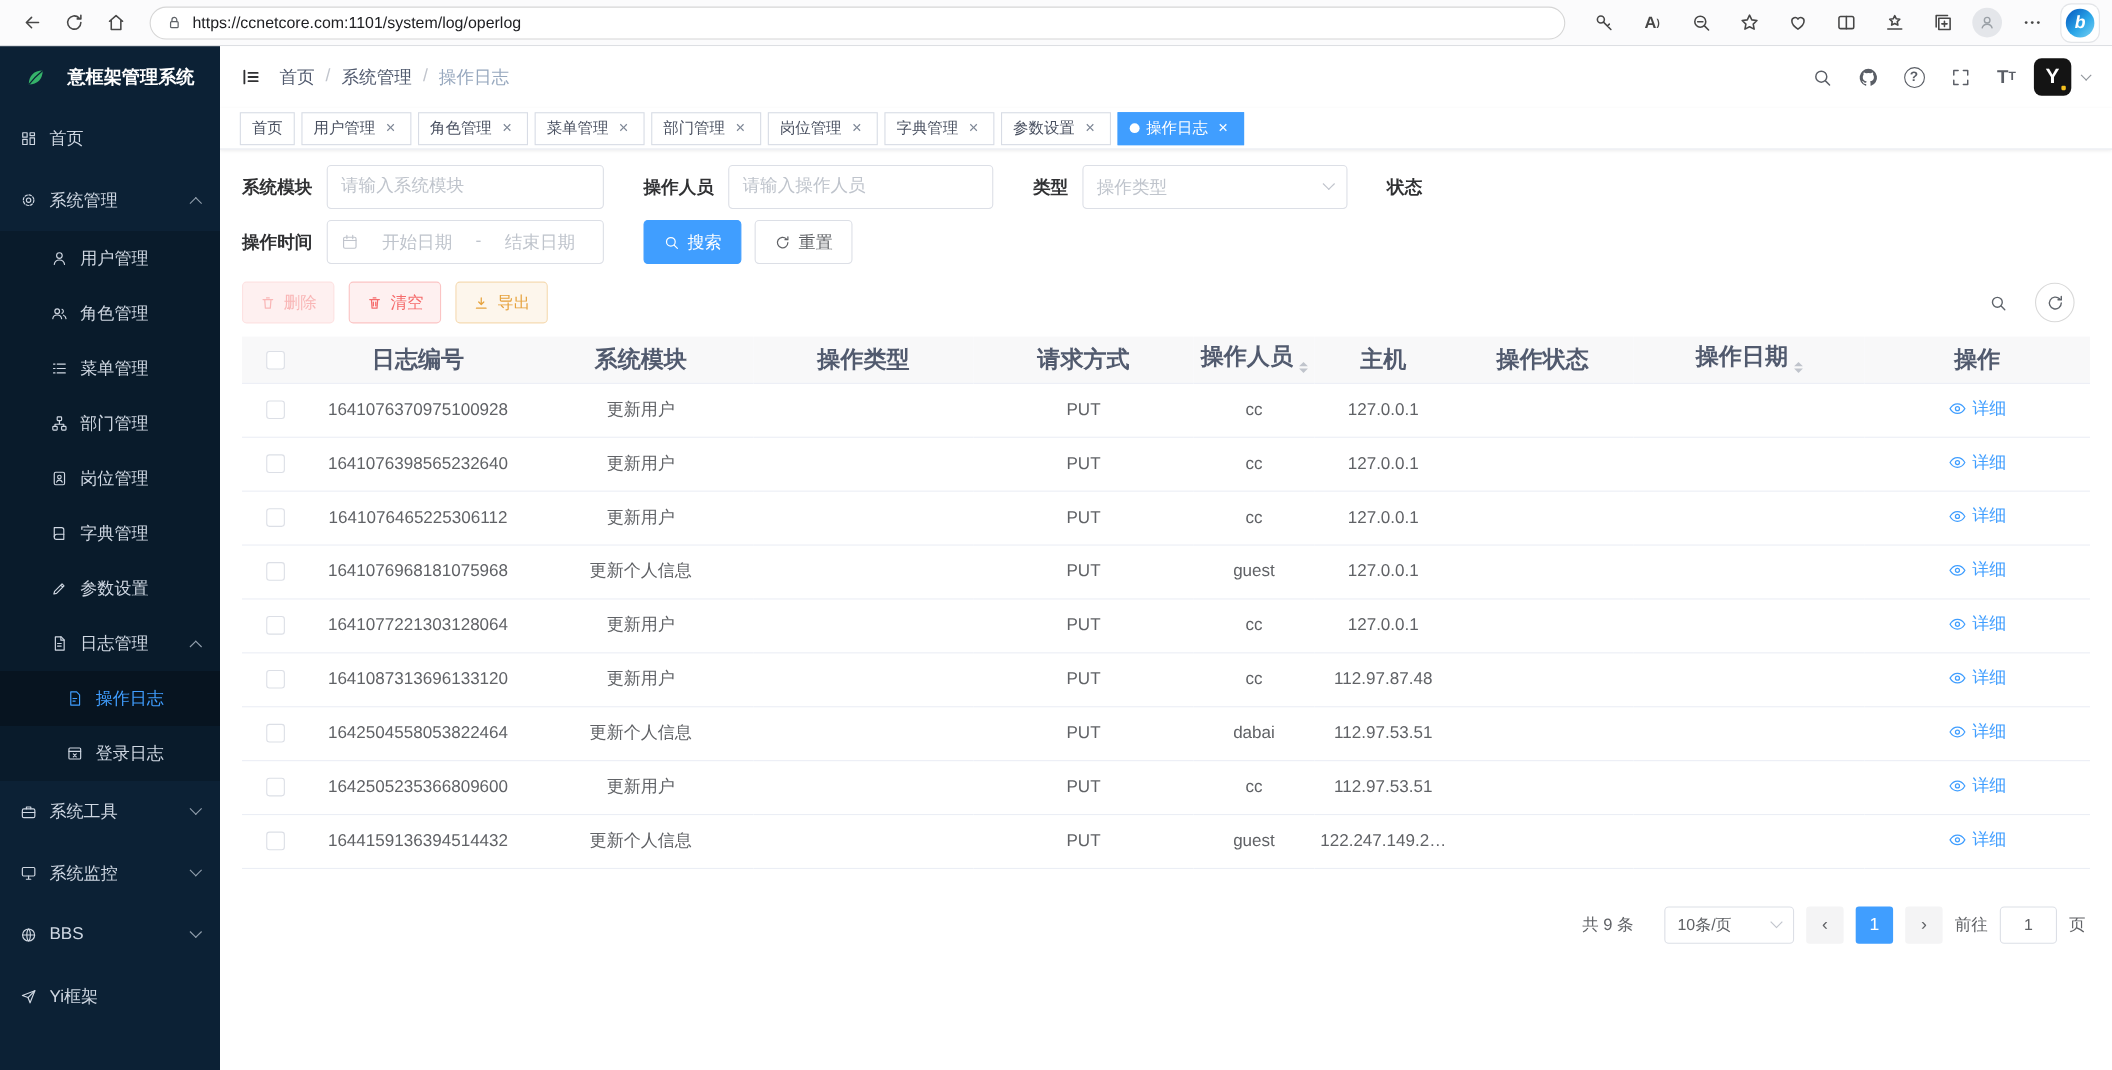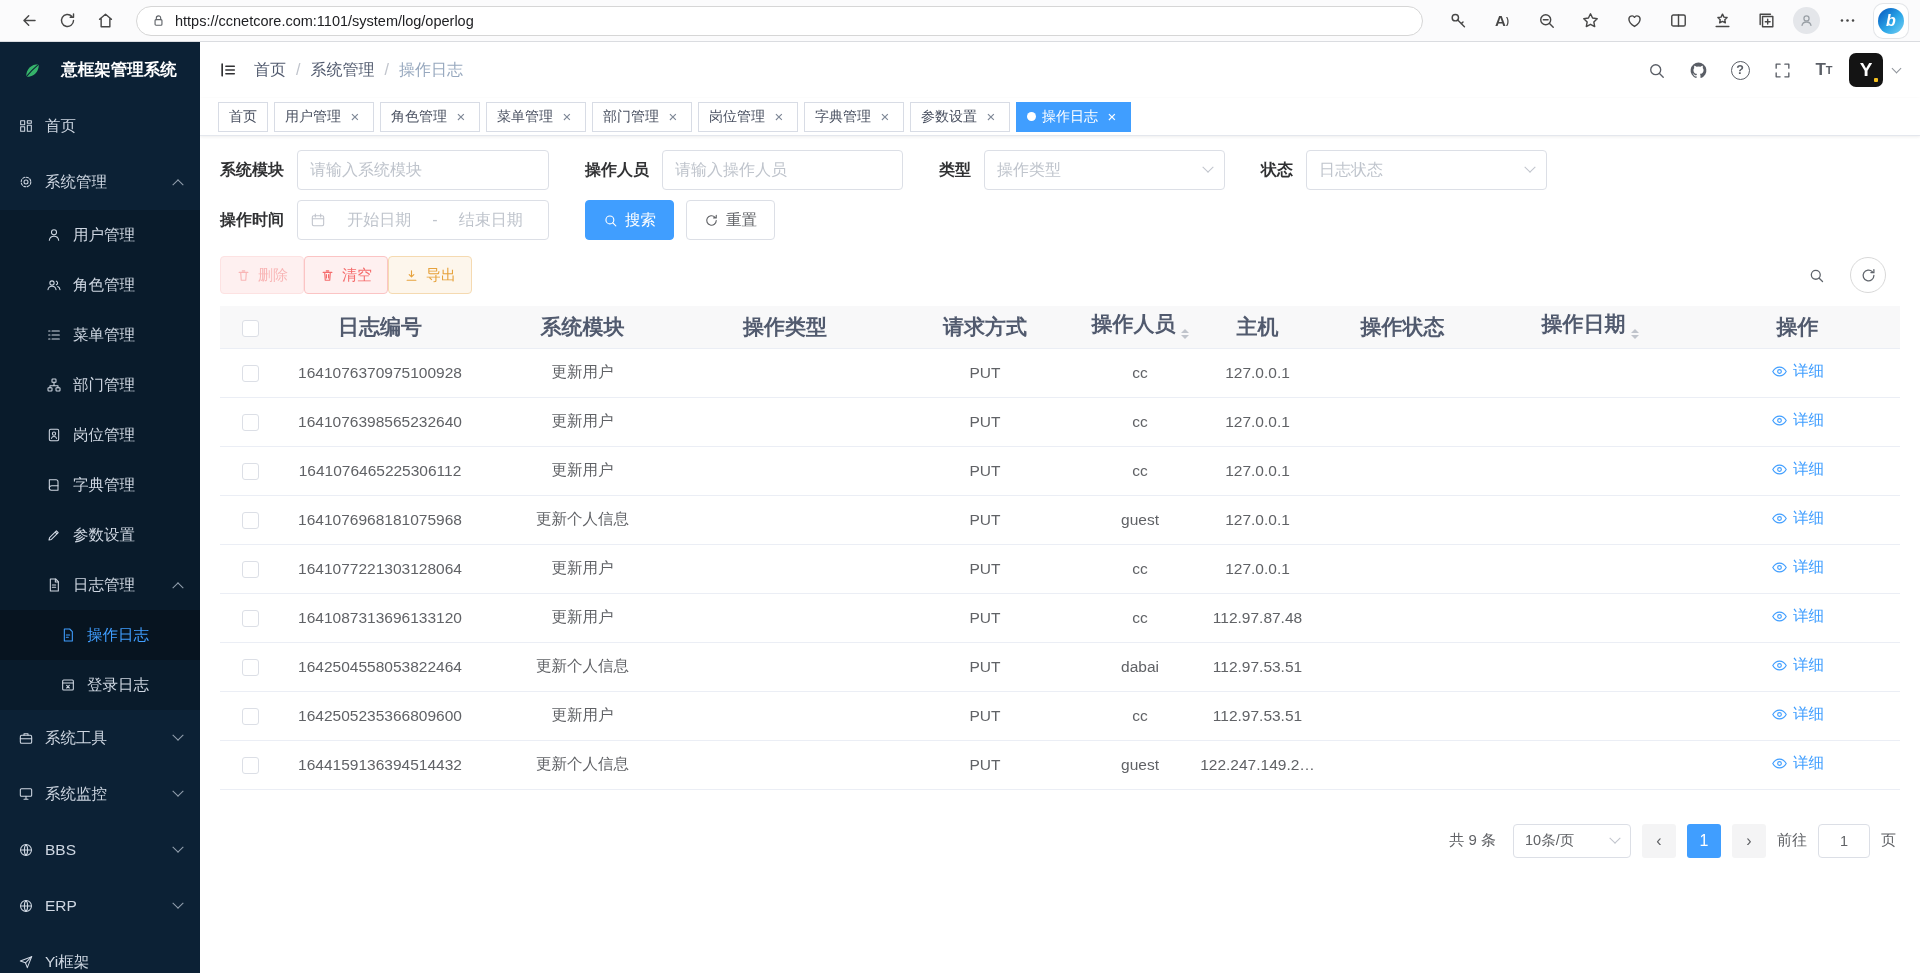--- a/index.html
+++ b/index.html
@@ -71,39 +71,39 @@
 .drange{gap:8px;cursor:pointer}
 .drange .seg{flex:1;text-align:center}
 .drange svg{width:16px;height:16px;stroke:#c0c4cc;fill:none;stroke-width:1.6;stroke-linecap:round}
 .btn{height:40px;border-radius:4px;border:1px solid #dcdfe6;background:#fff;color:#606266;font-size:15.5px;display:inline-flex;align-items:center;gap:7px;padding:0 17px;cursor:pointer;font-family:inherit}
 .btn svg{width:15px;height:15px;stroke:currentColor;fill:none;stroke-width:1.8;stroke-linecap:round;stroke-linejoin:round}
 .btn.primary{background:#409eff;border-color:#409eff;color:#fff}
 .btn.sm{height:38px;padding:0 15px;font-size:15px}
 .btn.danger{background:#fef0f0;border-color:#fbc4c4;color:#f56c6c}
 .btn.danger.disabled{border-color:#fde2e2;color:#f9b6b6;cursor:not-allowed}
 .btn.warning{background:#fdf6ec;border-color:#f5dab1;color:#e6a23c}
-.toolbar{display:flex;align-items:center;margin:16px 0 12px}
+.toolbar{display:flex;align-items:center;gap:13px;margin:16px 0 12px}
 .tool-right{margin-left:auto;display:flex;gap:16px;align-items:center;padding-right:14px}
 .circle-btn{width:36px;height:36px;border-radius:50%;border:1px solid transparent;display:flex;align-items:center;justify-content:center;color:#5f646b;background:#fff;cursor:pointer}
 .circle-btn.bordered{border-color:#d9d9d9}
 .circle-btn svg{width:17px;height:17px;stroke:currentColor;fill:none;stroke-width:1.8;stroke-linecap:round}
 
 table.grid{width:100%;border-collapse:collapse;table-layout:fixed}
 .grid th{background:#f8f8f9;color:#515a6e;font-weight:bold;font-size:21px;height:42px;border-bottom:1px solid #ebeef5;text-align:center;white-space:nowrap}
 .grid td{height:49px;border-bottom:1px solid #ebeef5;text-align:center;font-size:15.5px;color:#606266;white-space:nowrap;overflow:hidden;text-overflow:ellipsis}
 .sort{display:inline-flex;flex-direction:column;margin-left:5px;vertical-align:-2px}
 .sort i{width:0;height:0;border:4.5px solid transparent;display:block}
 .sort .su{border-bottom-color:#c0c4cc;margin-bottom:2px}
 .sort .sd{border-top-color:#c0c4cc}
 .cb{width:17px;height:17px;border:1px solid #dcdfe6;border-radius:3px;display:inline-block;background:#fff;cursor:pointer;vertical-align:middle}
 .detail{color:#409eff;display:inline-flex;align-items:center;gap:5px;cursor:pointer;text-decoration:none;font-size:15.5px}
 .detail svg{width:17px;height:17px;stroke:currentColor;fill:none;stroke-width:1.6;stroke-linecap:round;stroke-linejoin:round}
 
 .pager{display:flex;align-items:center;justify-content:flex-end;gap:11px;margin-top:34px;color:#606266;font-size:15px;padding-right:4px}
-.total{margin-right:6px}
+.total{margin-right:17px}
 .psize{width:118px;height:34px;border:1px solid #dcdfe6;border-radius:4px;display:flex;align-items:center;justify-content:space-between;padding:0 11px;cursor:pointer;font-size:14.5px}
 .pbtn{min-width:34px;height:34px;border:0;background:#f4f4f5;color:#606266;border-radius:3px;font-size:16px;cursor:pointer;display:inline-flex;align-items:center;justify-content:center;font-family:inherit}
 .pbtn.active{background:#409eff;color:#fff}
 .pinput{width:52px;height:34px;border:1px solid #dcdfe6;border-radius:4px;text-align:center;font:inherit;font-size:14.5px;color:#606266;outline:0}
 </style>
 </head>
 <body>
 
 <div class="chrome">
   <span class="cbtn">
@@ -305,28 +305,20 @@
       <div class="mi l1">
           <svg class="ic" viewBox="0 0 24 24">
             <circle cx="12" cy="12" r="8.2"></circle>
             <path d="M3.8 12h16.4M12 3.8c3.2 2.6 3.2 13.8 0 16.4-3.2-2.6-3.2-13.8 0-16.4z"></path>
           </svg>
           <span>BBS</span>
           <i class="chev"></i>
         </div>
       <div class="mi l1">
           <svg class="ic" viewBox="0 0 24 24">
-            <circle cx="12" cy="12" r="8.2"></circle>
-            <path d="M3.8 12h16.4M12 3.8c3.2 2.6 3.2 13.8 0 16.4-3.2-2.6-3.2-13.8 0-16.4z"></path>
-          </svg>
-          <span>ERP</span>
-          <i class="chev"></i>
-        </div>
-      <div class="mi l1">
-          <svg class="ic" viewBox="0 0 24 24">
             <path d="M3.5 10.5L20.5 4l-6.5 16.5-2.8-7.2z"></path>
             <path d="M20.5 4L11.2 13.3"></path>
           </svg>
           <span>Yi框架</span>
         </div>
     </nav>
   </aside>
 
   <div class="main">
     <header class="navbar">
@@ -427,24 +419,20 @@
         </div>
         <div class="fgroup">
           <span class="flabel">类型</span>
           <div class="finput fselect w241">
               <span class="ph">操作类型</span>
               <i class="chev-d"></i>
             </div>
         </div>
         <div class="fgroup" style="margin-right:0">
           <span class="flabel">状态</span>
-          <div class="finput fselect w241">
-              <span class="ph">日志状态</span>
-              <i class="chev-d"></i>
-            </div>
         </div>
       </div>
 
       <div class="frow">
         <div class="fgroup">
           <span class="flabel">操作时间</span>
           <div class="finput drange w230">
             <svg viewBox="0 0 24 24">
                 <rect x="3.5" y="5.5" width="17" height="15" rx="2"></rect>
                 <path d="M3.5 10h17M8 3v4.5M16 3v4.5"></path>

